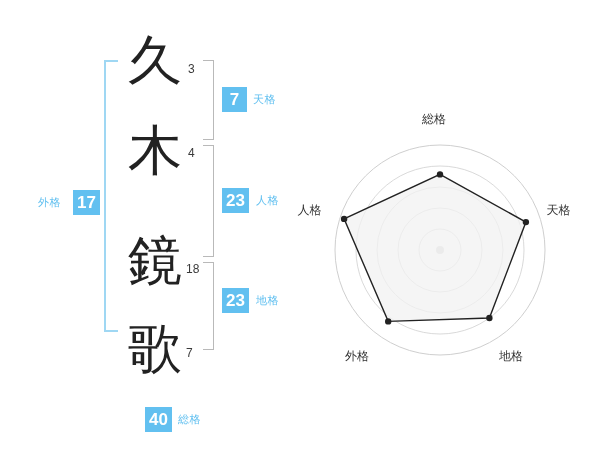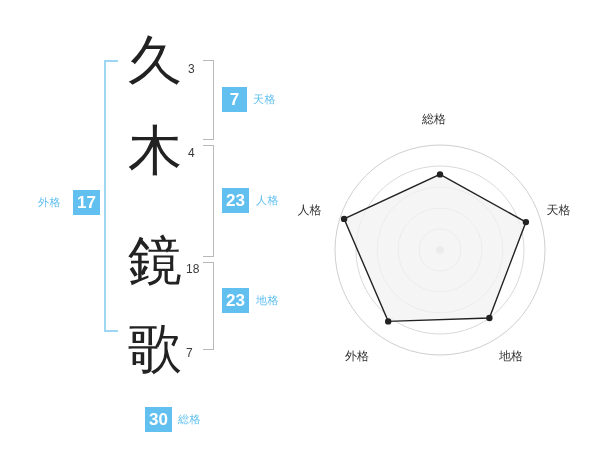--- a/index.html
+++ b/index.html
@@ -157,21 +157,21 @@
 
     <div class="chip chip-jinkaku">23</div>
     <div class="chip-label lbl-jinkaku">人格</div>
 
     <div class="chip chip-chikaku">23</div>
     <div class="chip-label lbl-chikaku">地格</div>
 
     <div class="chip chip-gaikaku">17</div>
     <div class="chip-label lbl-gaikaku">外格</div>
 
-    <div class="chip chip-soukaku">30</div>
+    <div class="chip chip-soukaku">40</div>
     <div class="chip-label lbl-soukaku">総格</div>
   </div>
 
   <div class="chart-panel">
     <svg id="radar-svg" width="300" height="470" viewBox="0 0 300 470">
         <circle cx="140" cy="250" r="21" fill="none" stroke="#cfcfcf" stroke-width="0.8"></circle>
         <circle cx="140" cy="250" r="42" fill="none" stroke="#cfcfcf" stroke-width="0.8"></circle>
         <circle cx="140" cy="250" r="63" fill="none" stroke="#cfcfcf" stroke-width="0.8"></circle>
         <circle cx="140" cy="250" r="84" fill="none" stroke="#cfcfcf" stroke-width="0.8"></circle>
         <circle cx="140" cy="250" r="105" fill="none" stroke="#cfcfcf" stroke-width="1"></circle>

